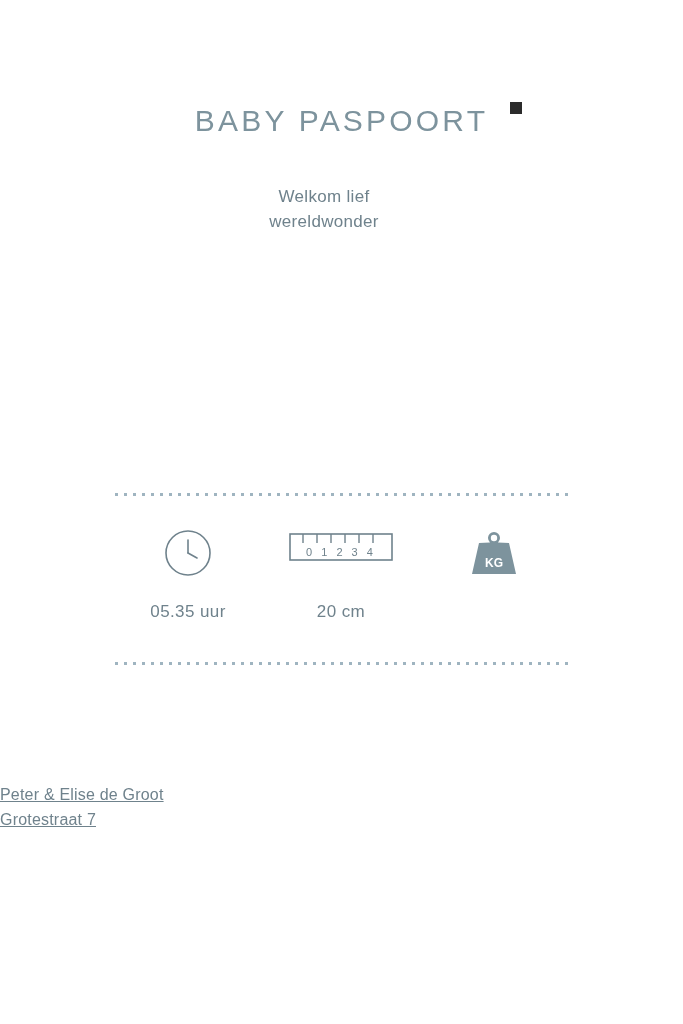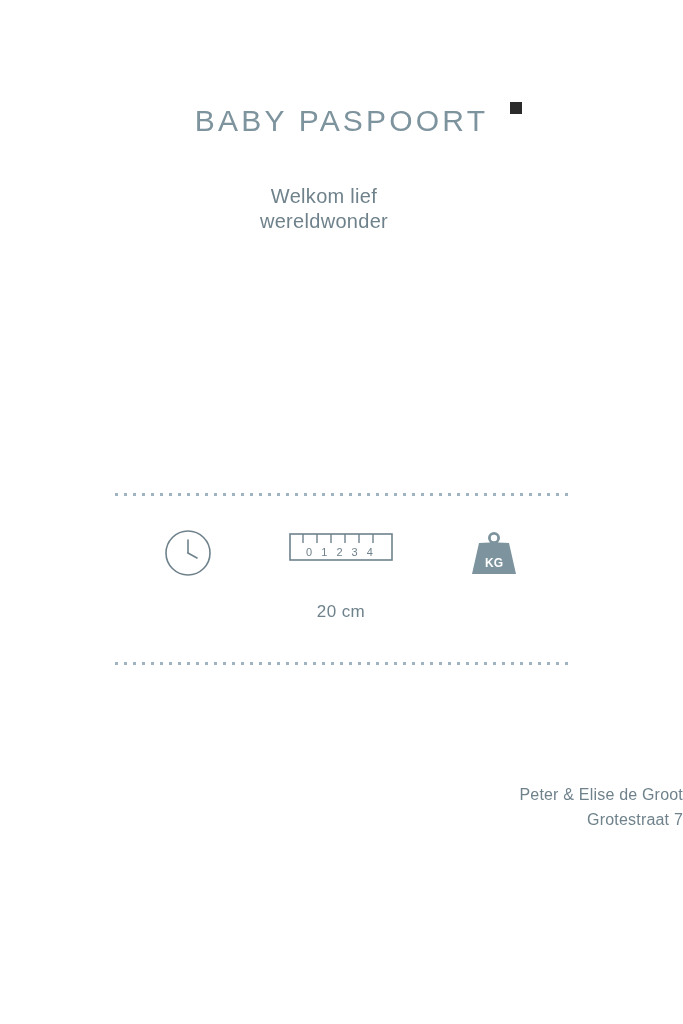--- a/index.html
+++ b/index.html
@@ -45,21 +45,21 @@
     background: #2b2b2b;
   }
 
   
   .subtitle {
     position: absolute;
     top: 168px;
     left: 0;
     width: 648px;
     text-align: center;
-    font-size: 20px;
+    font-size: 17px;
     line-height: 25px;
     color: #6f828c;
     letter-spacing: 0.3px;
   }
 
   
   .dotted {
     position: absolute;
     left: 112px;
     width: 458px;
@@ -97,25 +97,26 @@
     color: #6f828c;
     letter-spacing: 0.4px;
   }
 
   
   .footer {
     position: absolute;
     top: 766px;
     left: 0;
     width: 683px;
-    text-align: right;
+    text-align: left;
     font-size: 16px;
     line-height: 25px;
     color: #6f828c;
     letter-spacing: 0.2px;
+    text-decoration: underline;
   }
   .footer .spacer {
     height: 24px;
   }
   .footer-line { display: block; }
 </style>
 </head>
 <body>
 
 <div class="card">
@@ -134,20 +135,21 @@
   <div class="stats">
 
     <div class="stat">
       <div class="stat-icon">
         <svg width="54" height="54" viewBox="0 0 54 54">
           <circle cx="27" cy="27" r="22" fill="none" stroke="#6f828c" stroke-width="1.6"></circle>
           <line x1="27" y1="27" x2="27" y2="14" stroke="#6f828c" stroke-width="1.6" stroke-linecap="round"></line>
           <line x1="27" y1="27" x2="36" y2="32" stroke="#6f828c" stroke-width="1.6" stroke-linecap="round"></line>
         </svg>
       </div>
+      <div class="stat-label">05.35 uur</div>
     </div>
 
     <div class="stat">
       <div class="stat-icon">
         <svg width="104" height="36" viewBox="0 0 104 36">
           <rect x="1" y="8" width="102" height="26" fill="none" stroke="#6f828c" stroke-width="1.6"></rect>
           <line x1="14" y1="8" x2="14" y2="17" stroke="#6f828c" stroke-width="1.4"></line>
           <line x1="28" y1="8" x2="28" y2="17" stroke="#6f828c" stroke-width="1.4"></line>
           <line x1="42" y1="8" x2="42" y2="17" stroke="#6f828c" stroke-width="1.4"></line>
           <line x1="56" y1="8" x2="56" y2="17" stroke="#6f828c" stroke-width="1.4"></line>

